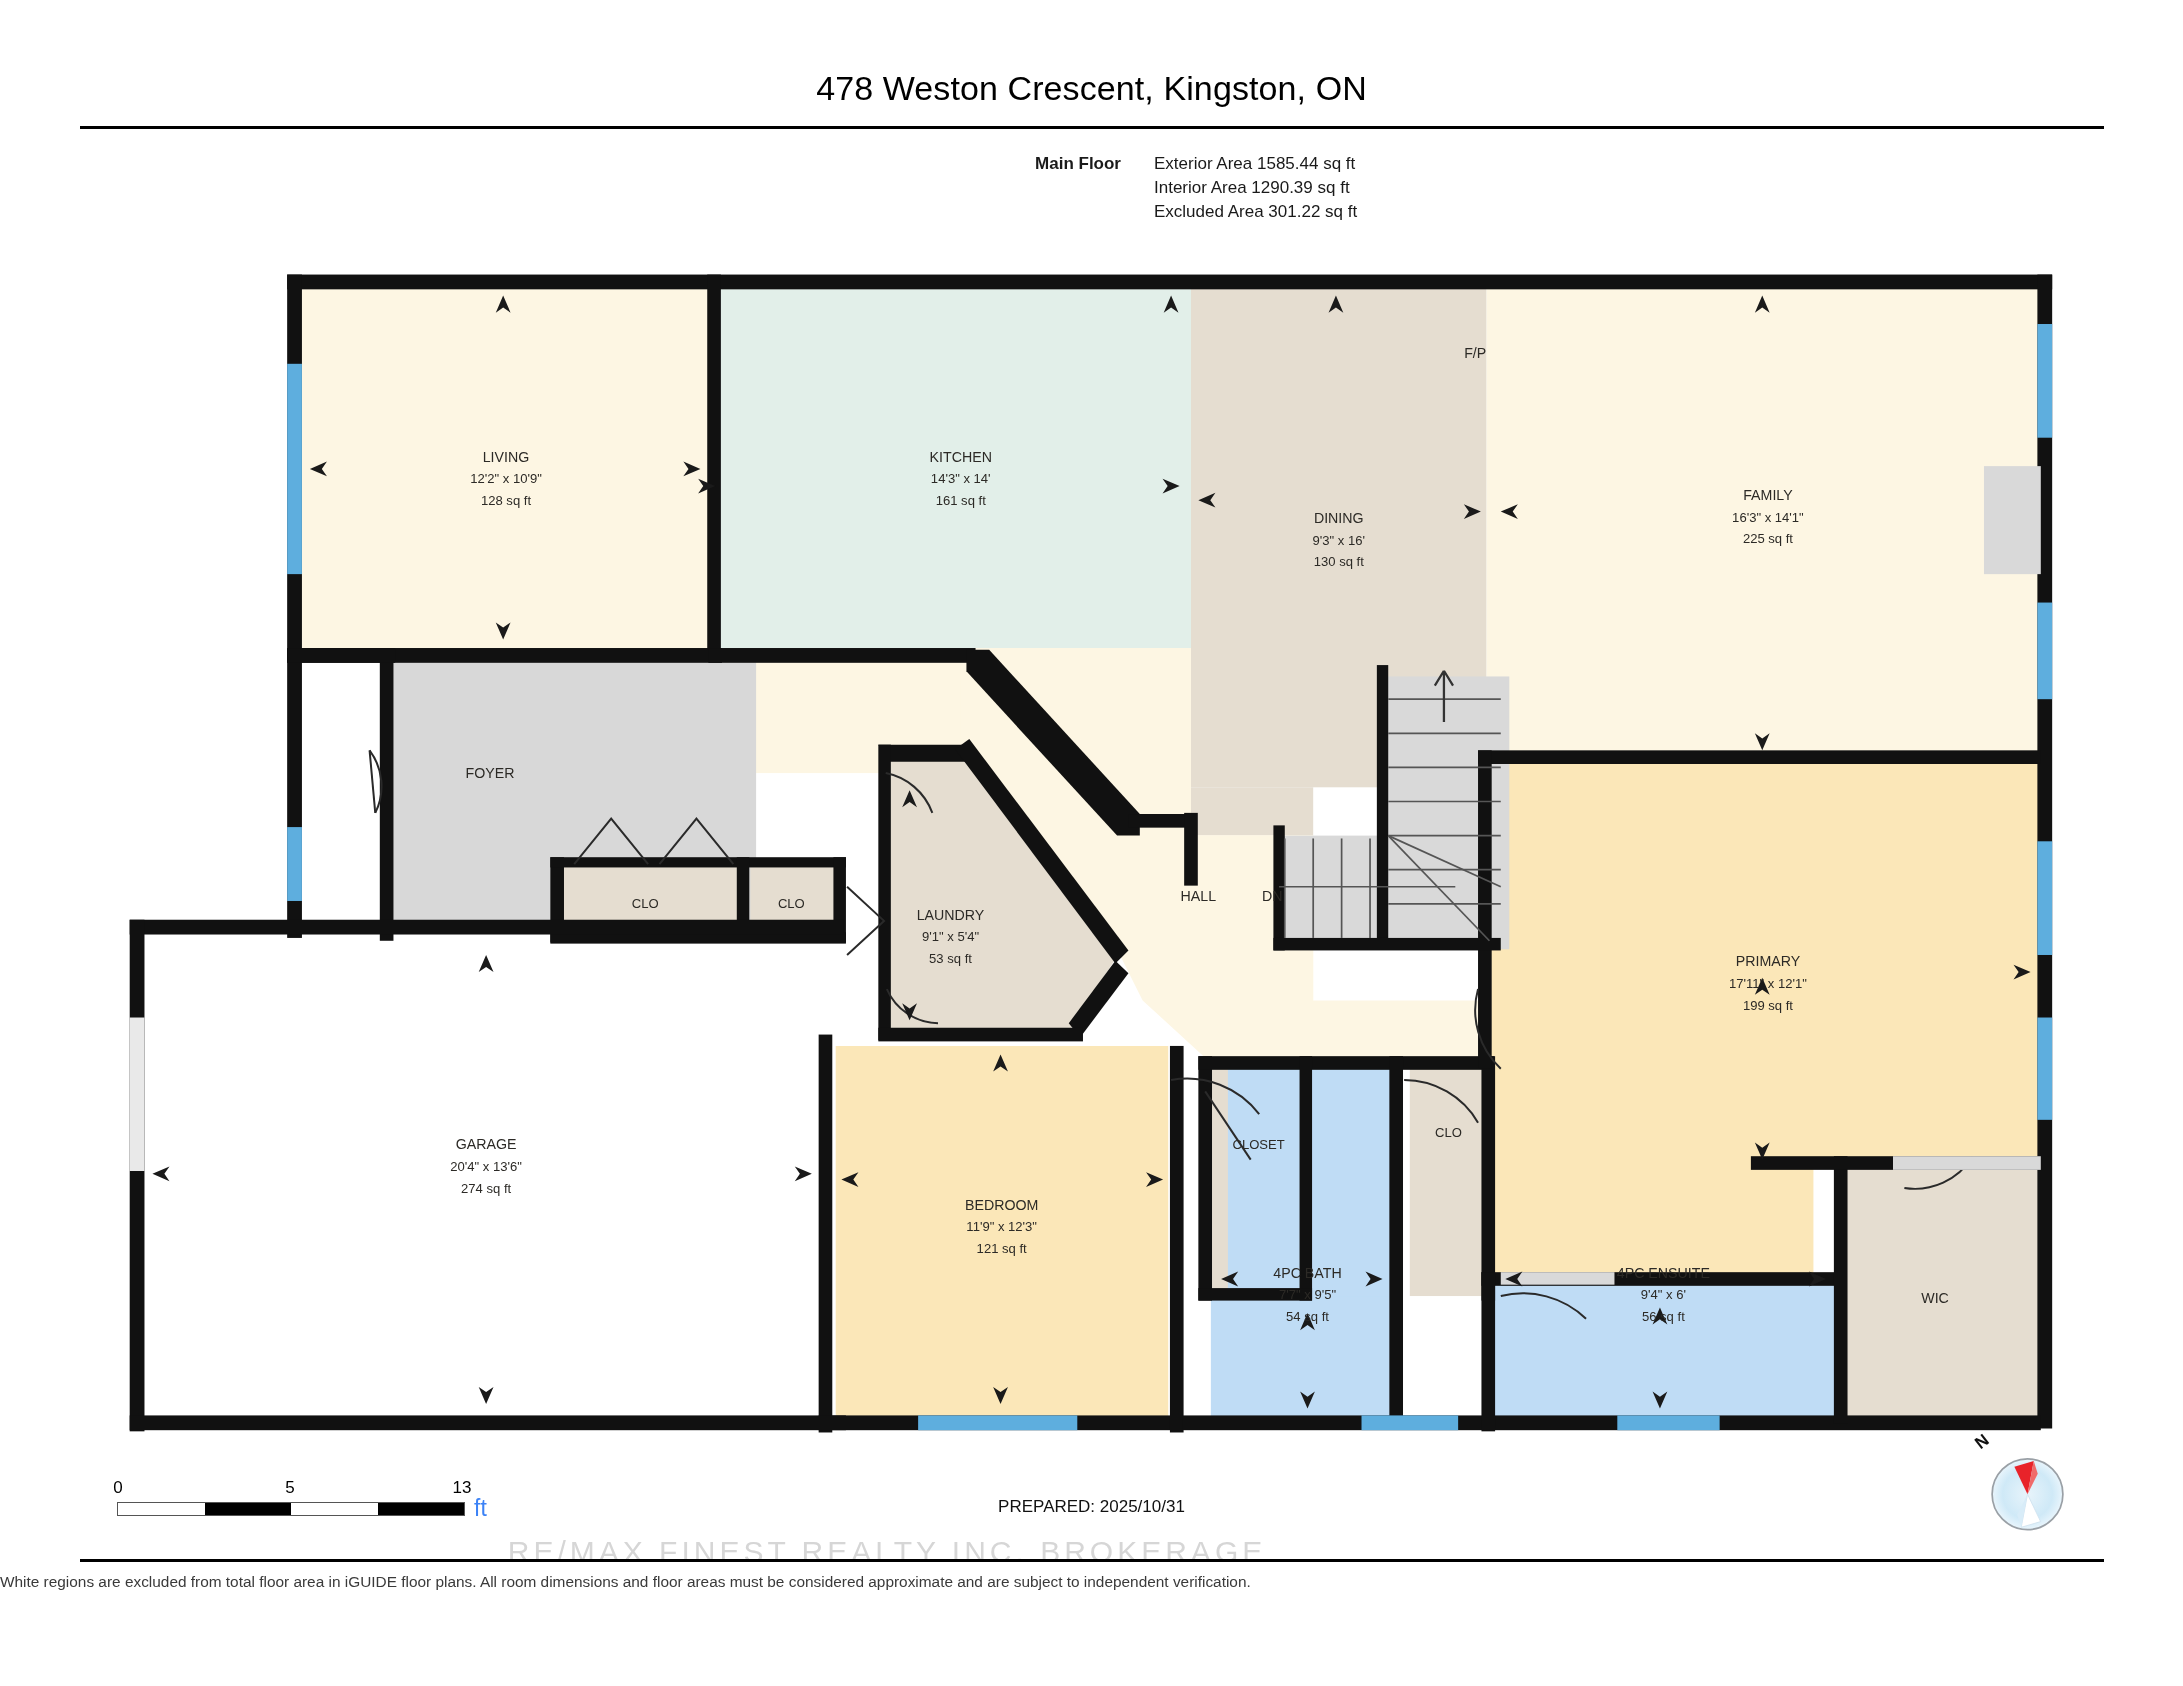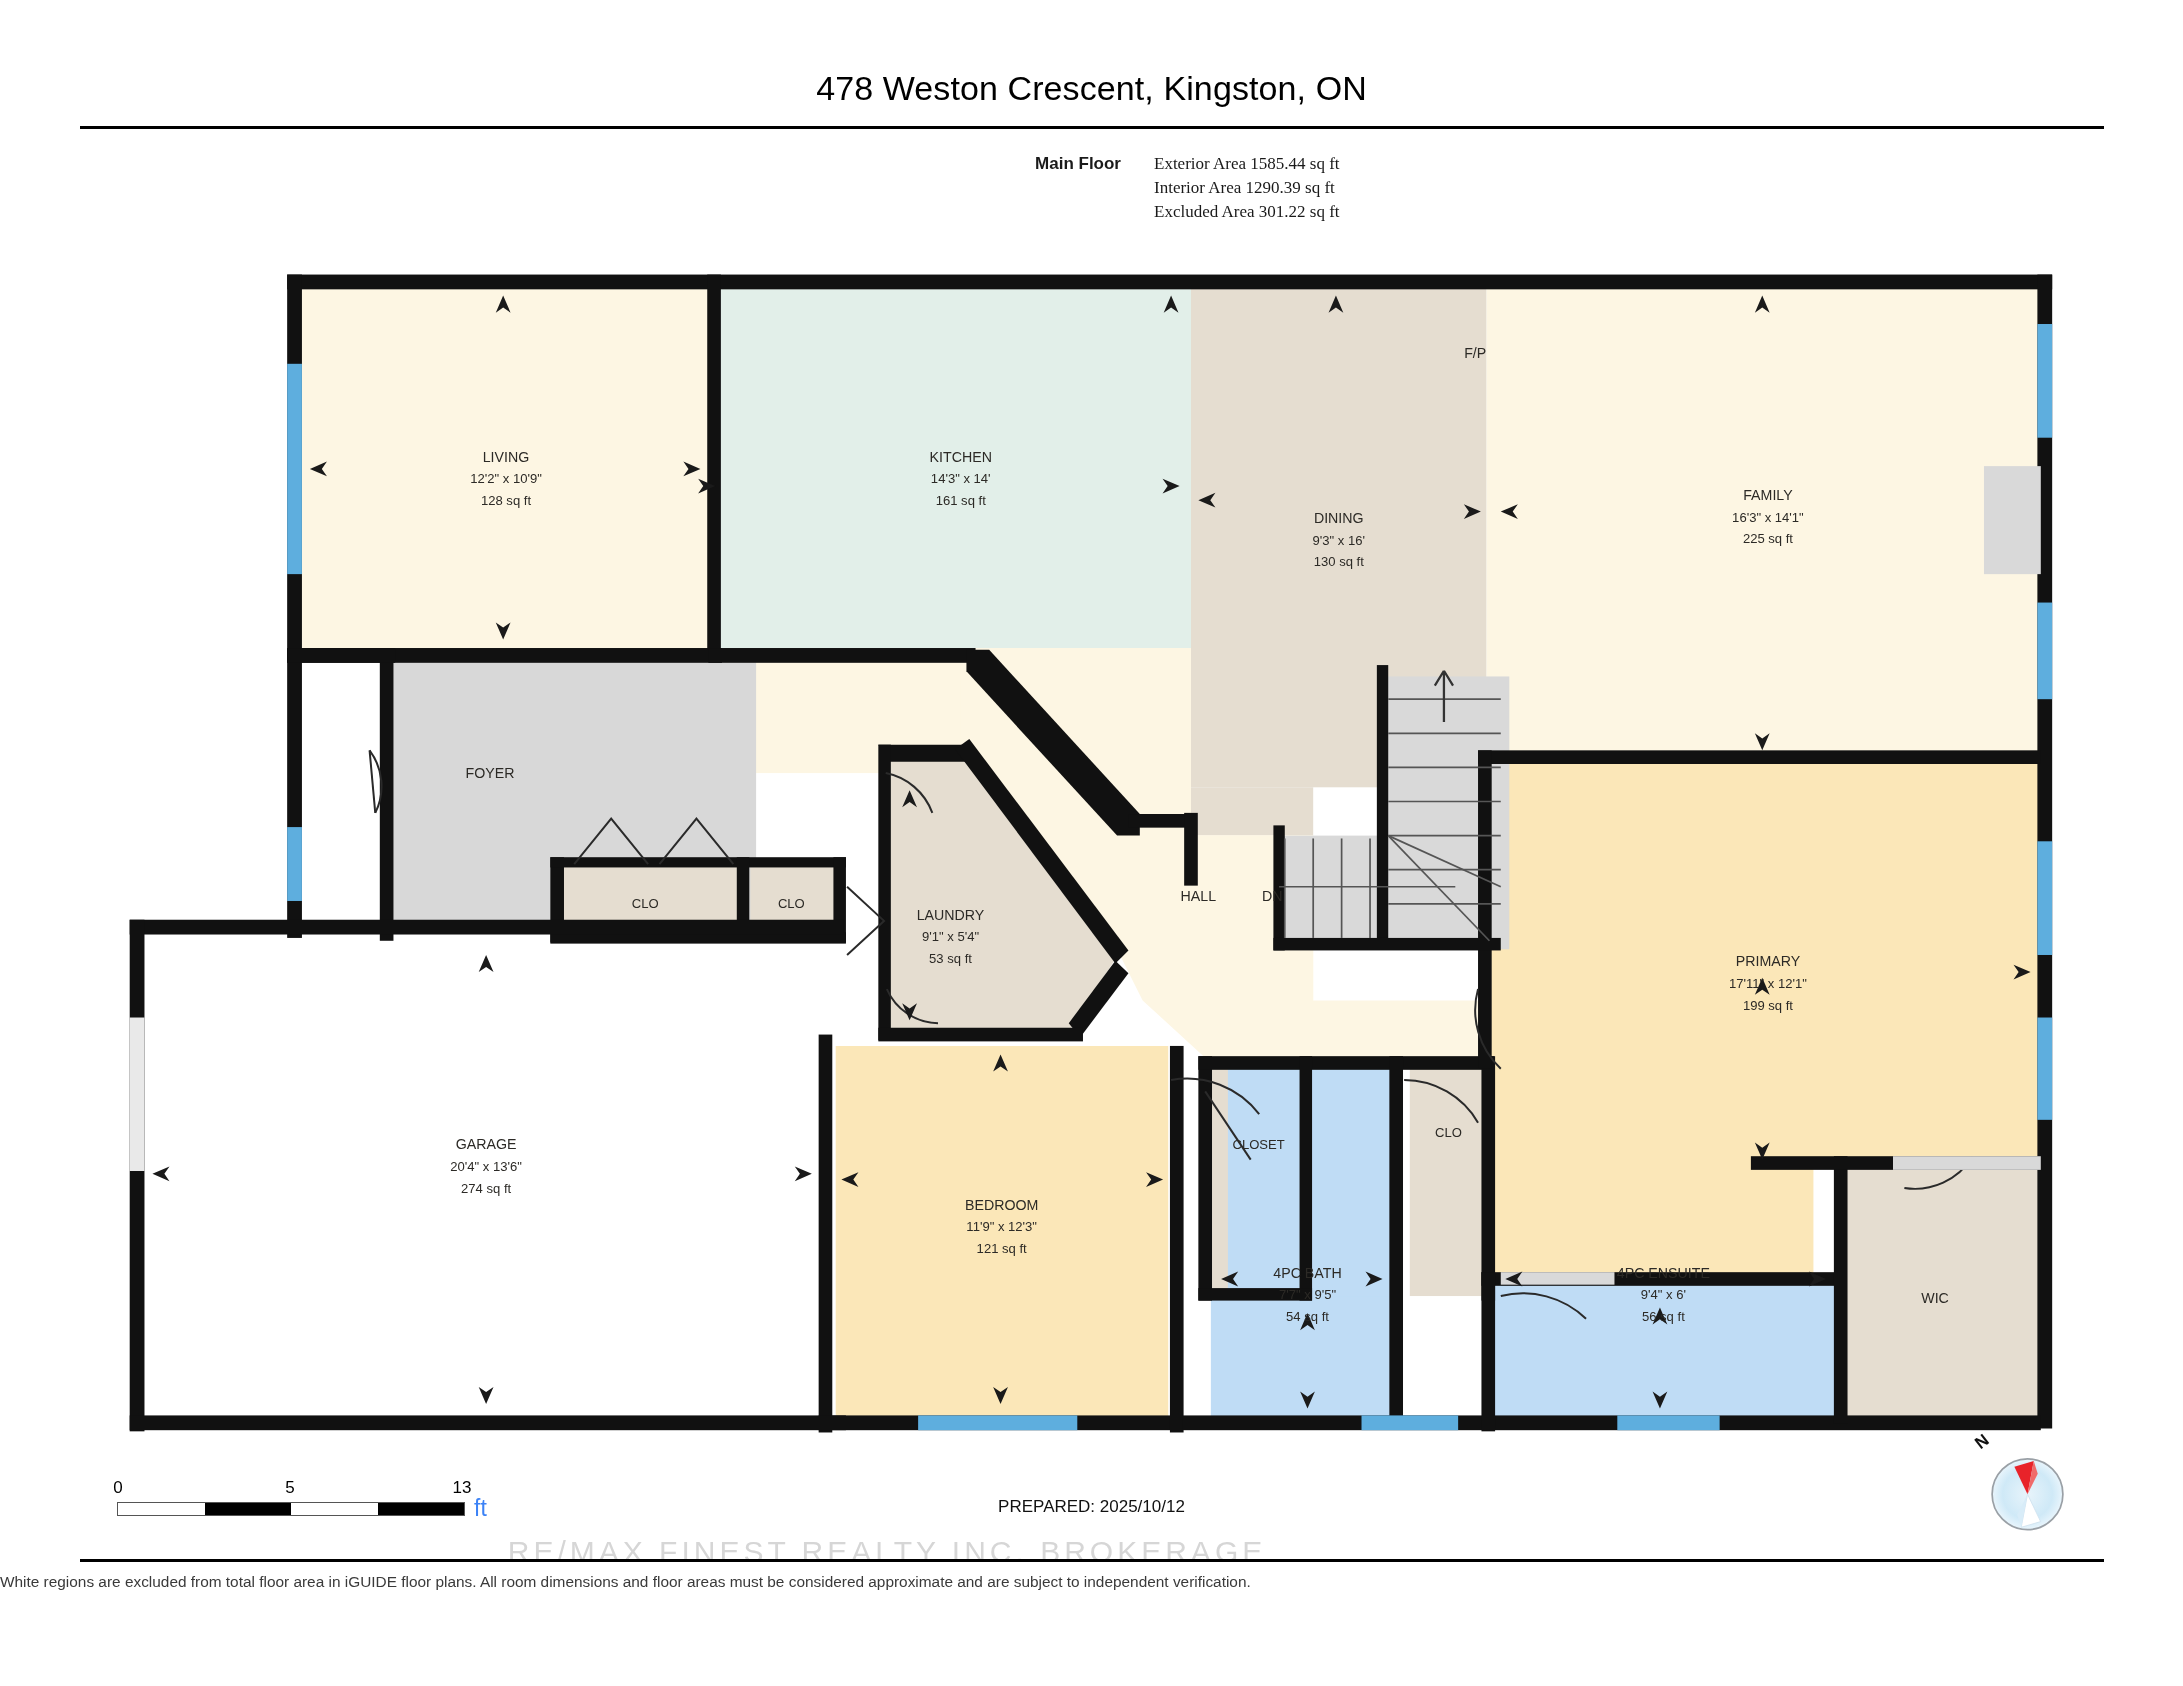--- a/index.html
+++ b/index.html
@@ -43,21 +43,21 @@
     white-space: nowrap;
   }
   #summary .floor-label {
     font-weight: bold;
     display: inline-block;
     width: 132px;
     text-align: right;
     padding-right: 33px;
     vertical-align: top;
   }
-  #summary .areas { display: inline-block; vertical-align: top; font-family: Liberation Serif, serif; }
+  #summary .areas { display: inline-block; vertical-align: top; }
   #summary .areas div { white-space: nowrap; }
 
   
   #plan {
     position: absolute;
     top: 0; left: 0;
     width: 2183px; height: 1686px;
   }
 
   
@@ -433,21 +433,21 @@
     </div>
     <div class="bar">
       <i></i>
       <i class="fill"></i>
       <i></i>
       <i class="fill"></i>
     </div>
     <div class="ft">ft</div>
   </div>
 
-  <div id="prepared">PREPARED: 2025/10/12</div>
+  <div id="prepared">PREPARED: 2025/10/31</div>
   <div id="watermark">RE/MAX FINEST REALTY INC. BROKERAGE</div>
   <div id="footer-rule"></div>
   <div id="disclaimer">White regions are excluded from total floor area in iGUIDE floor plans. All room dimensions and floor areas must be considered approximate and are subject to independent verification.</div>
 
   <div id="compass">
     <svg width="97" height="97" viewBox="0 0 170 170" xmlns="http://www.w3.org/2000/svg">
       <circle cx="85" cy="88" r="62" fill="url(#compassG)" stroke="#9aa0a6" stroke-width="3"></circle>
       <polygon points="85,88 62,40 96,30" fill="#e8232a"></polygon>
       <polygon points="85,88 96,30 103,52" fill="#f06a6a"></polygon>
       <polygon points="85,88 108,136 74,146" fill="#ffffff" stroke="#cfe2ef" stroke-width="1.5"></polygon>

